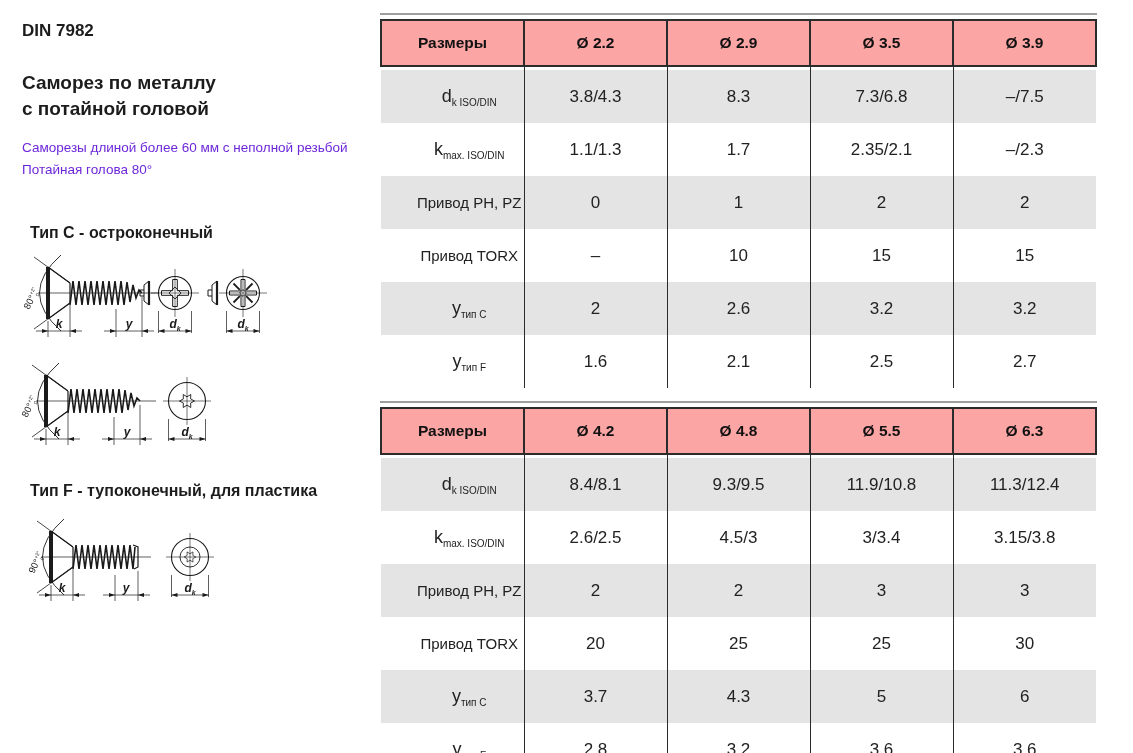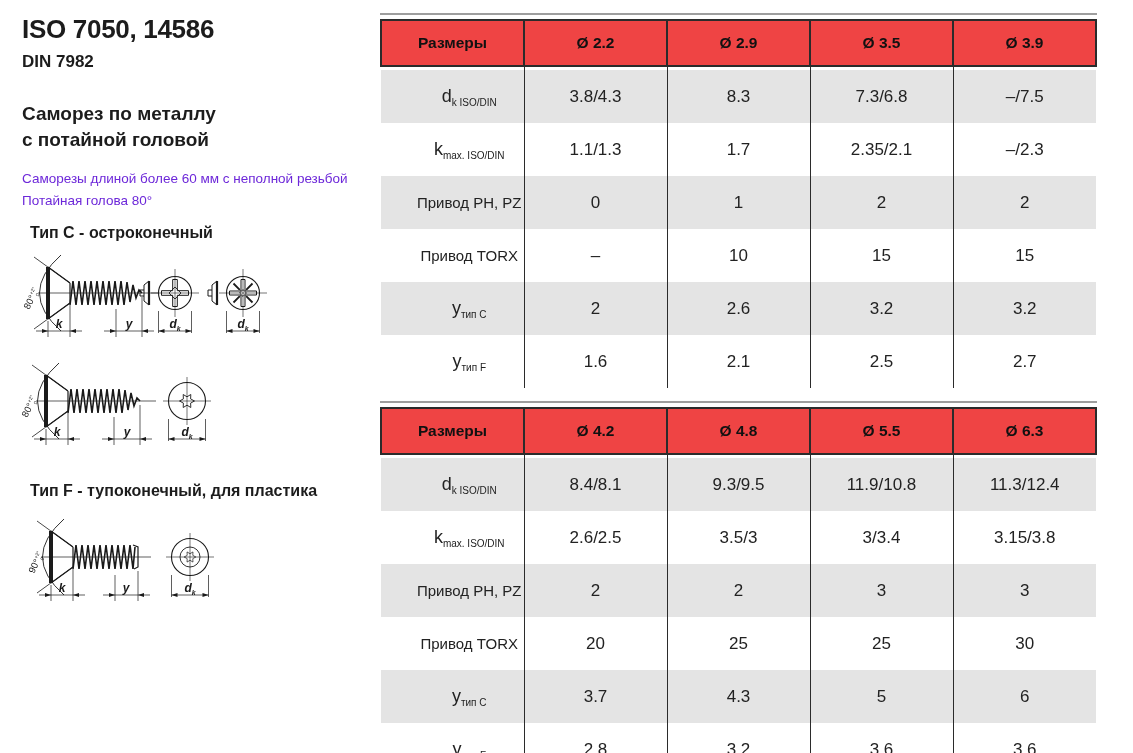--- a/index.html
+++ b/index.html
@@ -24,21 +24,21 @@
   .dim-sub   { font-size:7px; font-weight:bold; font-style:italic; }
   .angle-label { font-size:9.5px; }
   .angle-tol   { font-size:5px; }
 
   
   .tables-wrap { position:absolute; left:380px; top:13px; width:717px; }
   .topline { height:2px; background:#9e9e9e; margin-bottom:4px; }
   .tbl-block + .tbl-block { margin-top:13px; }
   table.spec-table { border-collapse:collapse; table-layout:fixed; width:717px; }
   .spec-table th {
-    background:#ef4444; border:2px solid #2b2b2b; height:46px;
+    background:#fca5a5; border:2px solid #2b2b2b; height:46px;
     font-size:15.5px; font-weight:bold; text-align:center; padding:0; color:#111;
   }
   .spec-table td { text-align:center; vertical-align:middle; padding:0;
     font-size:17px; color:#222; height:53px; border-left:1.5px solid #2b2b2b; }
   .spec-table td:first-child { border-left:none;padding-left:34px; }
   .spec-table tr.gap-row td { height:4px; background:#fff; }
   .spec-table tr.shaded td { background:#e4e4e4; }
   .spec-table td.label-col { font-size:15px; }
   .spec-table .lbl-main.sym { font-size:18px; }
   .spec-table sub.lbl-sub { font-size:10px; }
@@ -103,21 +103,20 @@
     </g>
     <g id="dk37" stroke="#1a1a1a" fill="none">
       <path d="M-18.5 18 V40 M18.5 18 V40 M-18.5 38 H18.5" stroke-width="0.7"></path>
       <polygon points="-18.5,38 -12.5,36 -12.5,40" fill="#1a1a1a" stroke="none"></polygon>
       <polygon points="18.5,38 12.5,36 12.5,40" fill="#1a1a1a" stroke="none"></polygon>
     </g>
   </defs>
 </svg>
 
 <div class="left-panel">
-  <div class="doc-title">ISO 7050, 14586</div>
   <div class="doc-subtitle">DIN 7982</div>
   <div class="product-name">
     <div>Саморез по металлу</div>
     <div>с потайной головой</div>
   </div>
   <div class="description">
     <div>Саморезы длиной более 60 мм с неполной резьбой</div>
     <div>Потайная голова 80°</div>
   </div>
 </div>
@@ -266,21 +265,21 @@
           <tr class="shaded">
             <td class="label-col"><span class="lbl-main sym">d</span><sub class="lbl-sub">k ISO/DIN</sub></td>
             <td>8.4/8.1</td>
             <td>9.3/9.5</td>
             <td>11.9/10.8</td>
             <td>11.3/12.4</td>
           </tr>
           <tr class="plain">
             <td class="label-col"><span class="lbl-main sym">k</span><sub class="lbl-sub">max. ISO/DIN</sub></td>
             <td>2.6/2.5</td>
-            <td>3.5/3</td>
+            <td>4.5/3</td>
             <td>3/3.4</td>
             <td>3.15/3.8</td>
           </tr>
           <tr class="shaded">
             <td class="label-col"><span class="lbl-main">Привод PH, PZ</span></td>
             <td>2</td>
             <td>2</td>
             <td>3</td>
             <td>3</td>
           </tr>

